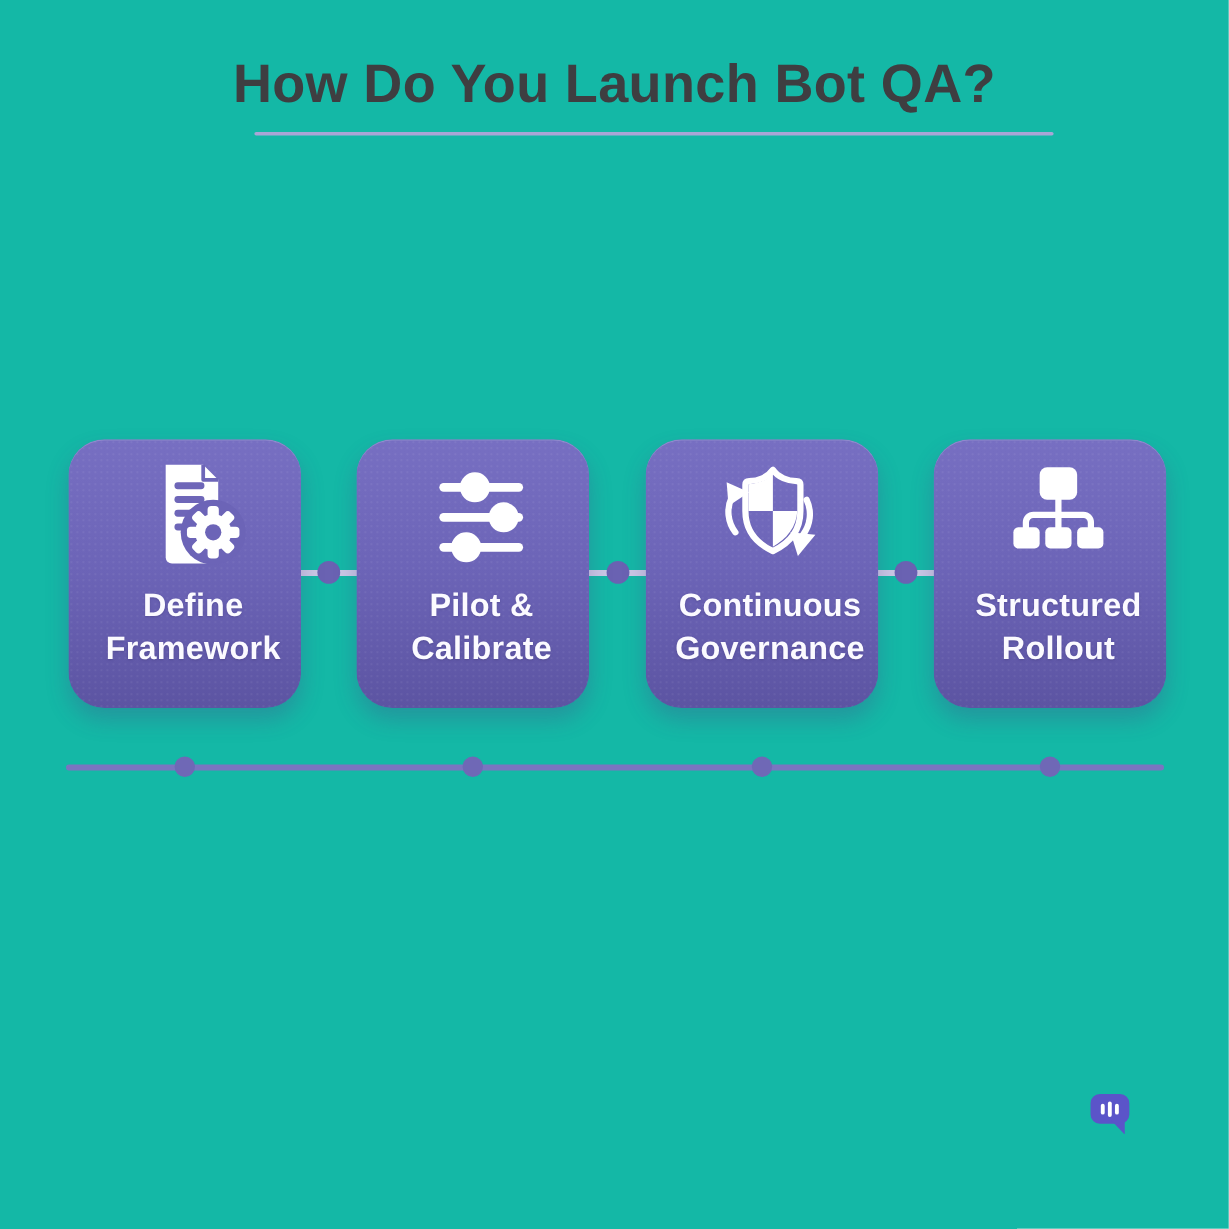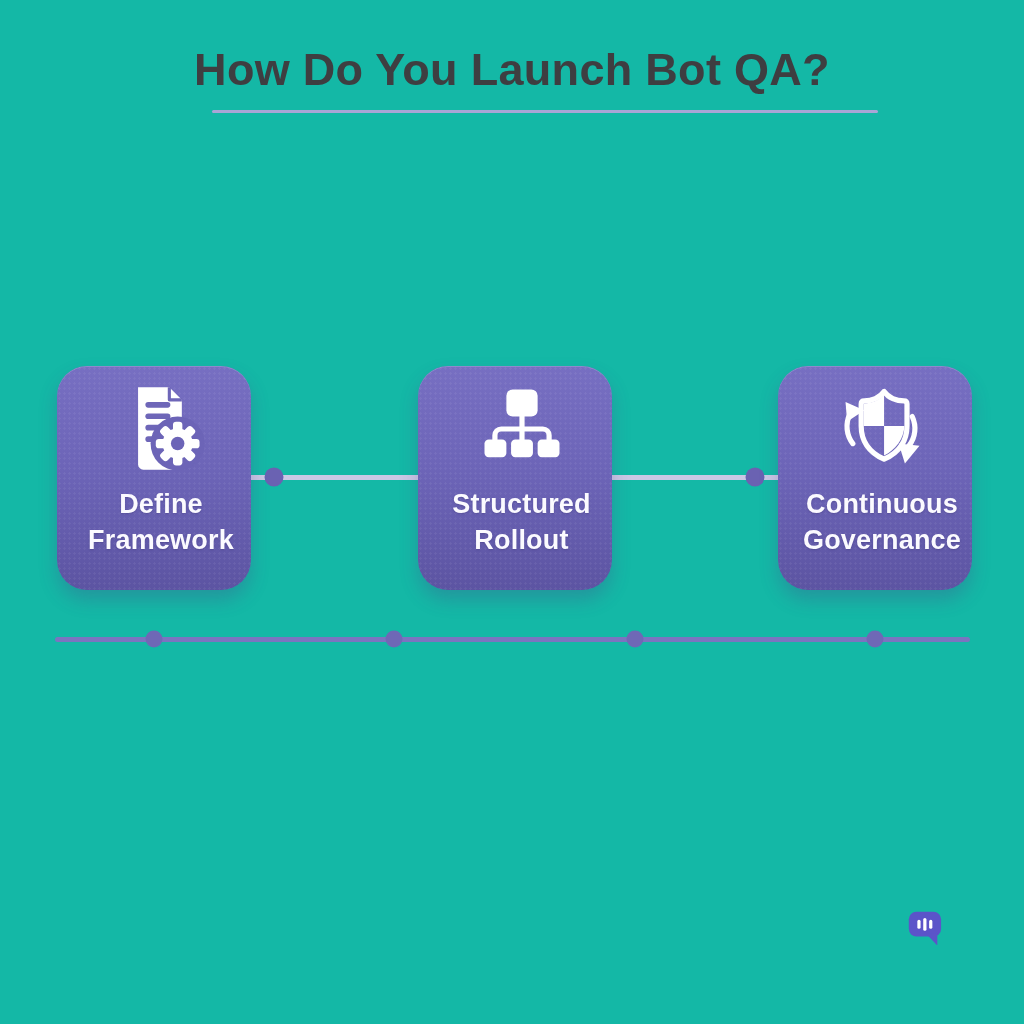--- a/index.html
+++ b/index.html
@@ -84,50 +84,64 @@
           <rect x="59.5" y="41" width="9" height="42" rx="3" transform="rotate(90 64 62)"></rect>
           <rect x="59.5" y="41" width="9" height="42" rx="3" transform="rotate(135 64 62)"></rect>
           <circle cx="64" cy="62" r="14.5"></circle>
         </g>
         <circle cx="64" cy="62" r="6.5" fill="#6c64b7"></circle>
       </svg>
       <div class="card-label">Define
 Framework</div>
     </section>
 
-
     <section class="step-card">
       <svg class="card-icon" viewBox="0 0 96 96">
-        <rect x="33" y="10" width="30" height="26" rx="6" fill="#ffffff"></rect>
-        <g stroke="#ffffff" stroke-width="5" fill="none" stroke-linecap="round">
-          <path d="M48 36 V58"></path>
-          <path d="M22 58 V54 a6 6 0 0 1 6 -6 H68 a6 6 0 0 1 6 6 V58"></path>
+        <g stroke="#ffffff" stroke-width="7" stroke-linecap="round">
+          <path d="M18 26 H78"></path>
+            <path d="M18 50 H78"></path>
+            <path d="M18 74 H78"></path>
         </g>
-        <rect x="12" y="58" width="21" height="17" rx="4" fill="#ffffff"></rect>
-        <rect x="37.5" y="58" width="21" height="17" rx="4" fill="#ffffff"></rect>
-        <rect x="63" y="58" width="21" height="17" rx="4" fill="#ffffff"></rect>
+        <circle cx="43" cy="26" r="12" fill="#ffffff"></circle>
+        <circle cx="66" cy="50" r="12" fill="#ffffff"></circle>
+        <circle cx="36" cy="74" r="12" fill="#ffffff"></circle>
       </svg>
-      <div class="card-label">Structured
-Rollout</div>
+      <div class="card-label">Pilot &amp;
+Calibrate</div>
     </section>
 
     <section class="step-card">
       <svg class="card-icon" viewBox="0 0 96 96">
         <path d="M50 12 C46 18 38 21 31 21 C29 21 28 22 28 24 V45 C28 61 37 71 50 77 C63 71 72 61 72 45 V24 C72 22 71 21 69 21 C62 21 54 18 50 12 Z" fill="none" stroke="#ffffff" stroke-width="5" stroke-linejoin="round"></path>
         <path d="M50 15 C46 20 38.5 23 30.5 23.5 L30.5 45 H50 Z" fill="#ffffff"></path>
         <path d="M50 45 H69.5 C69 57.5 61 67.5 50 73.5 Z" fill="#ffffff"></path>
         <g stroke="#ffffff" stroke-width="5" fill="none" stroke-linecap="round">
           <path d="M20 62 A27 27 0 0 1 17 34"></path>
           <path d="M77 36 A27 27 0 0 1 74 64"></path>
         </g>
         <path d="M31 30 L13 22 L14.5 41 Z" fill="#ffffff"></path>
         <path d="M64 62 L84 64 L70 81 Z" fill="#ffffff"></path>
       </svg>
       <div class="card-label">Continuous
 Governance</div>
+    </section>
+
+    <section class="step-card">
+      <svg class="card-icon" viewBox="0 0 96 96">
+        <rect x="33" y="10" width="30" height="26" rx="6" fill="#ffffff"></rect>
+        <g stroke="#ffffff" stroke-width="5" fill="none" stroke-linecap="round">
+          <path d="M48 36 V58"></path>
+          <path d="M22 58 V54 a6 6 0 0 1 6 -6 H68 a6 6 0 0 1 6 6 V58"></path>
+        </g>
+        <rect x="12" y="58" width="21" height="17" rx="4" fill="#ffffff"></rect>
+        <rect x="37.5" y="58" width="21" height="17" rx="4" fill="#ffffff"></rect>
+        <rect x="63" y="58" width="21" height="17" rx="4" fill="#ffffff"></rect>
+      </svg>
+      <div class="card-label">Structured
+Rollout</div>
     </section>
   </div>
 
   <div class="timeline">
     <div class="timeline-line"></div>
     <span class="tl-dot" style="left:99px"></span>
     <span class="tl-dot" style="left:339px"></span>
     <span class="tl-dot" style="left:580px"></span>
     <span class="tl-dot" style="left:820px"></span>
   </div>

